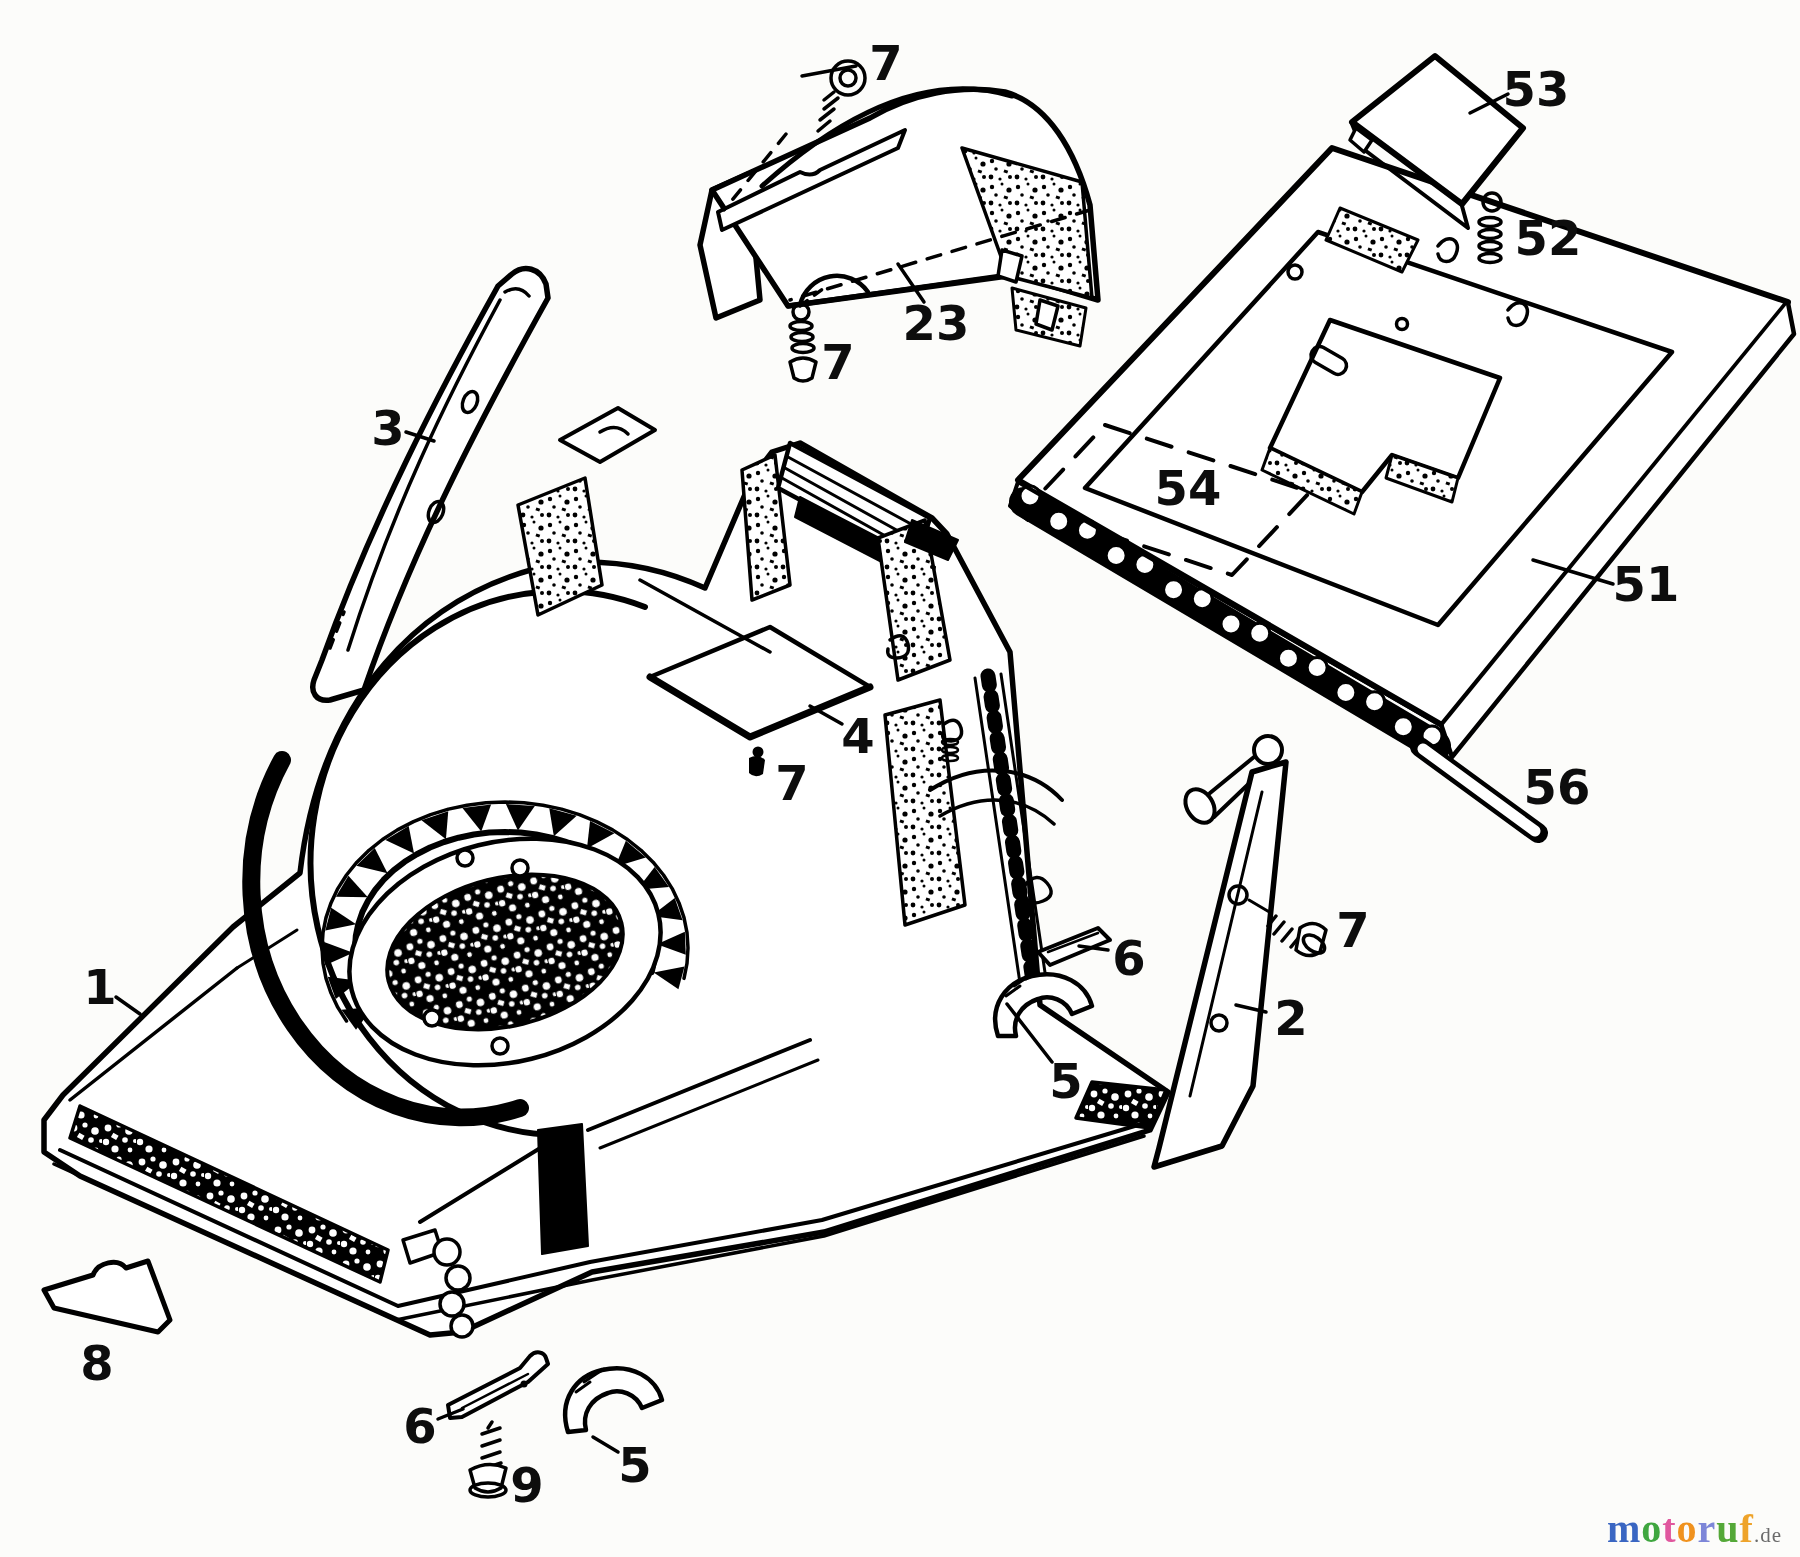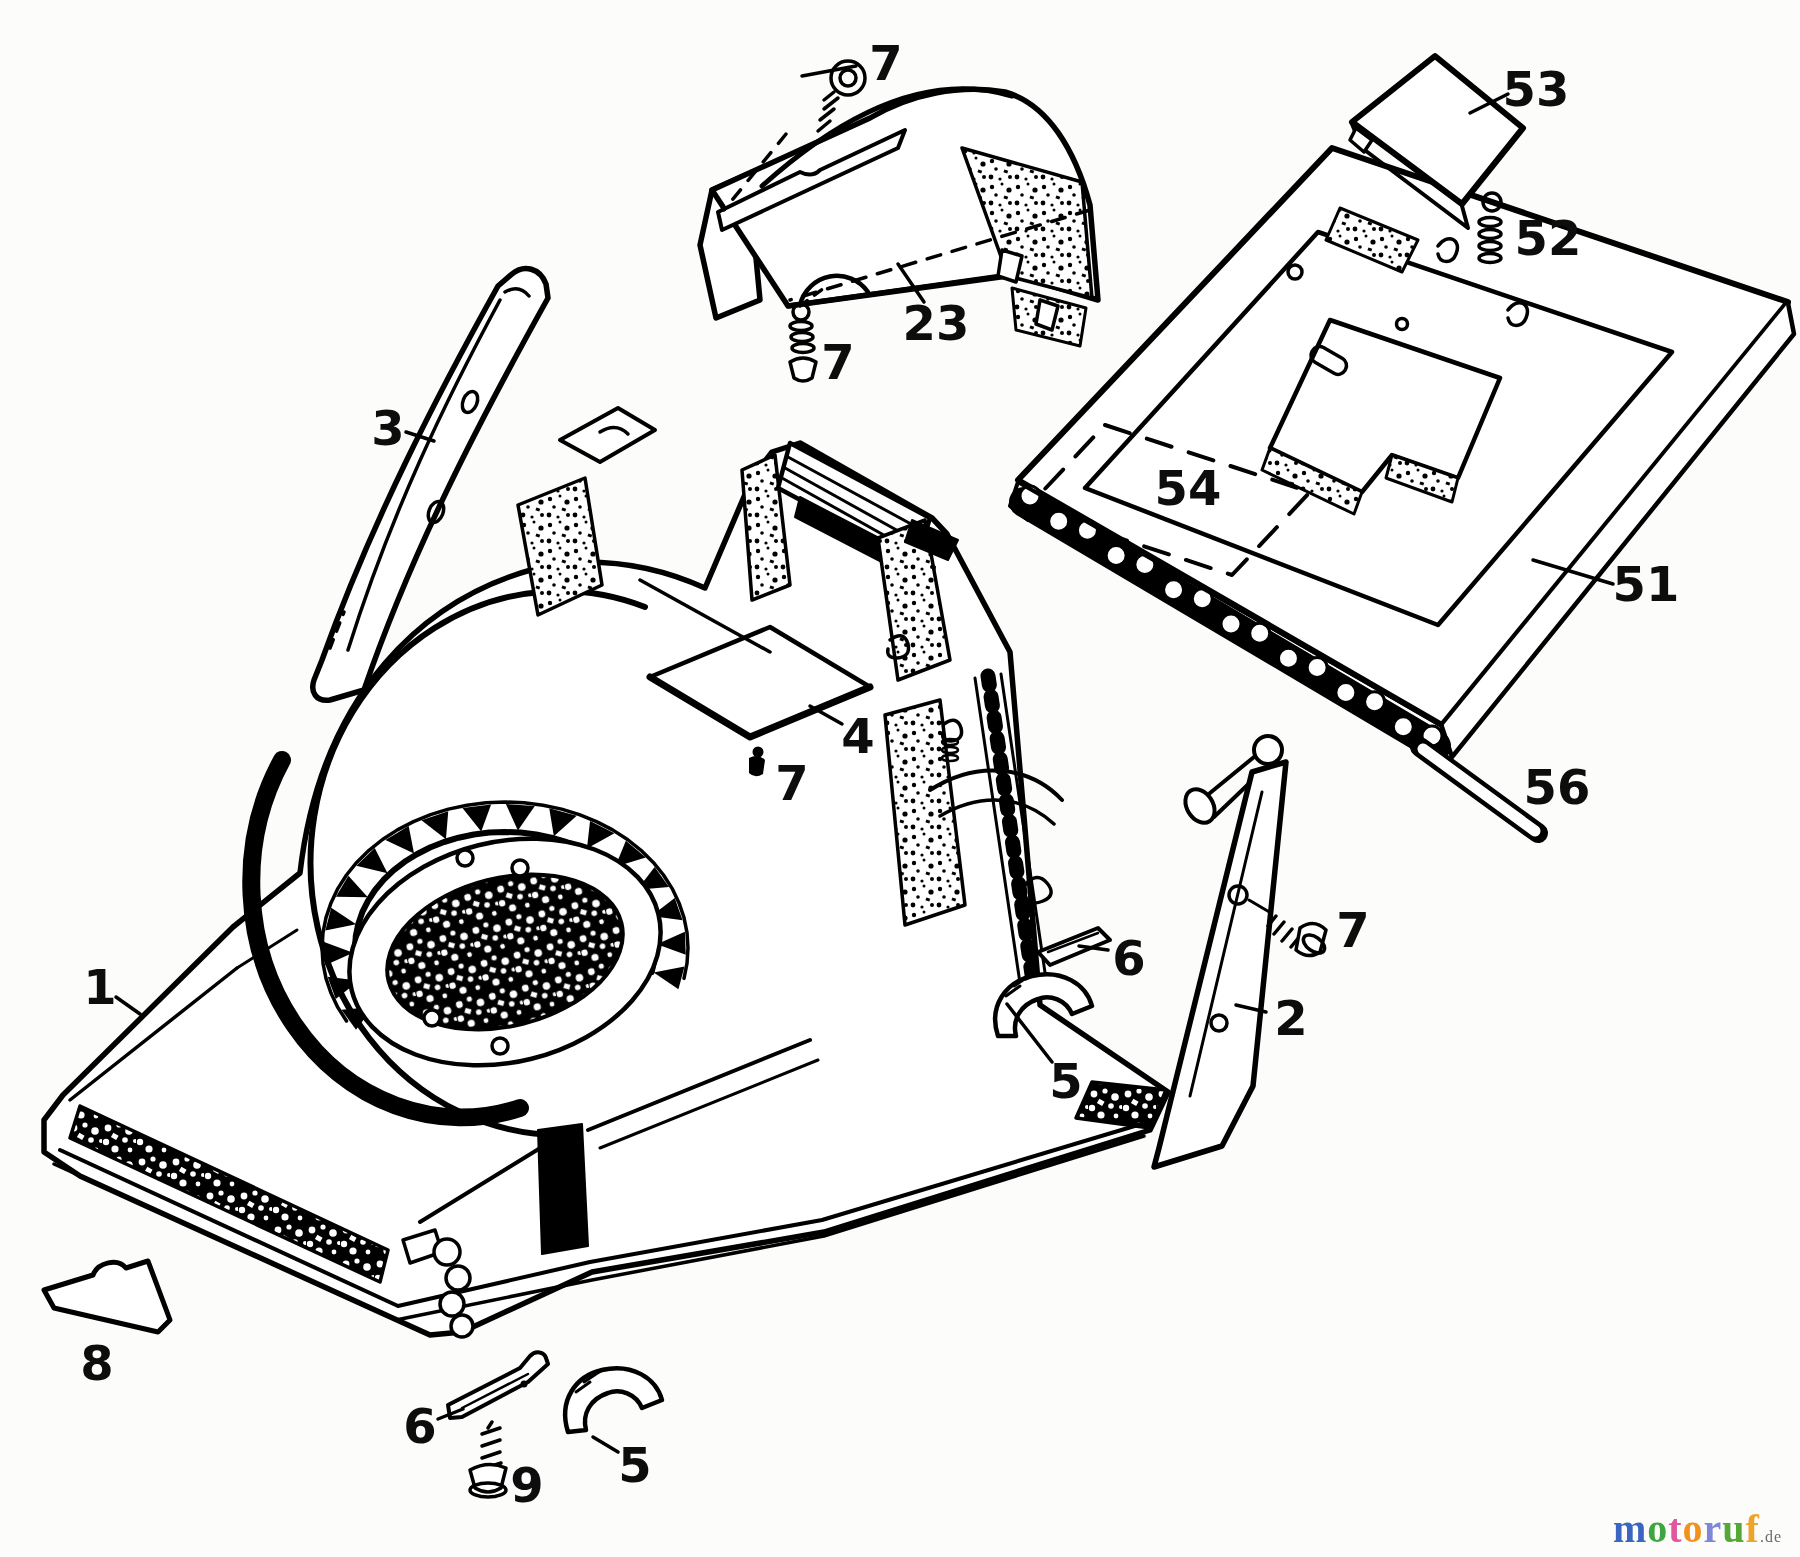--- a/index.html
+++ b/index.html
@@ -1,21 +1,21 @@
 <!DOCTYPE html>
 <html><head>
 <meta charset="utf-8">
 <style>
   html,body{margin:0;padding:0;background:#e8e8e8;}
   .canvas{position:relative;width:1800px;height:1557px;background:#fcfcfa;overflow:hidden;
           font-family:"DejaVu Sans",sans-serif;}
   svg{position:absolute;left:0;top:0;}
   .logo{position:absolute;right:18px;bottom:8px;font-family:"Liberation Serif",serif;
         font-weight:bold;font-size:40px;letter-spacing:1px;line-height:1;}
-  .logo .suffix{font-size:16px;font-weight:normal;}
+  .logo .suffix{font-size:21px;font-weight:normal;}
   .part-label{font-family:"DejaVu Sans",sans-serif;font-weight:700;font-size:48px;fill:#0d0d0d;}
 </style>
 </head>
 <body>
 
 <div class="canvas">
 <svg width="1800" height="1557" viewBox="0 0 1800 1557">
   <defs>
 
     <pattern id="stip" patternUnits="userSpaceOnUse" width="26" height="26">

